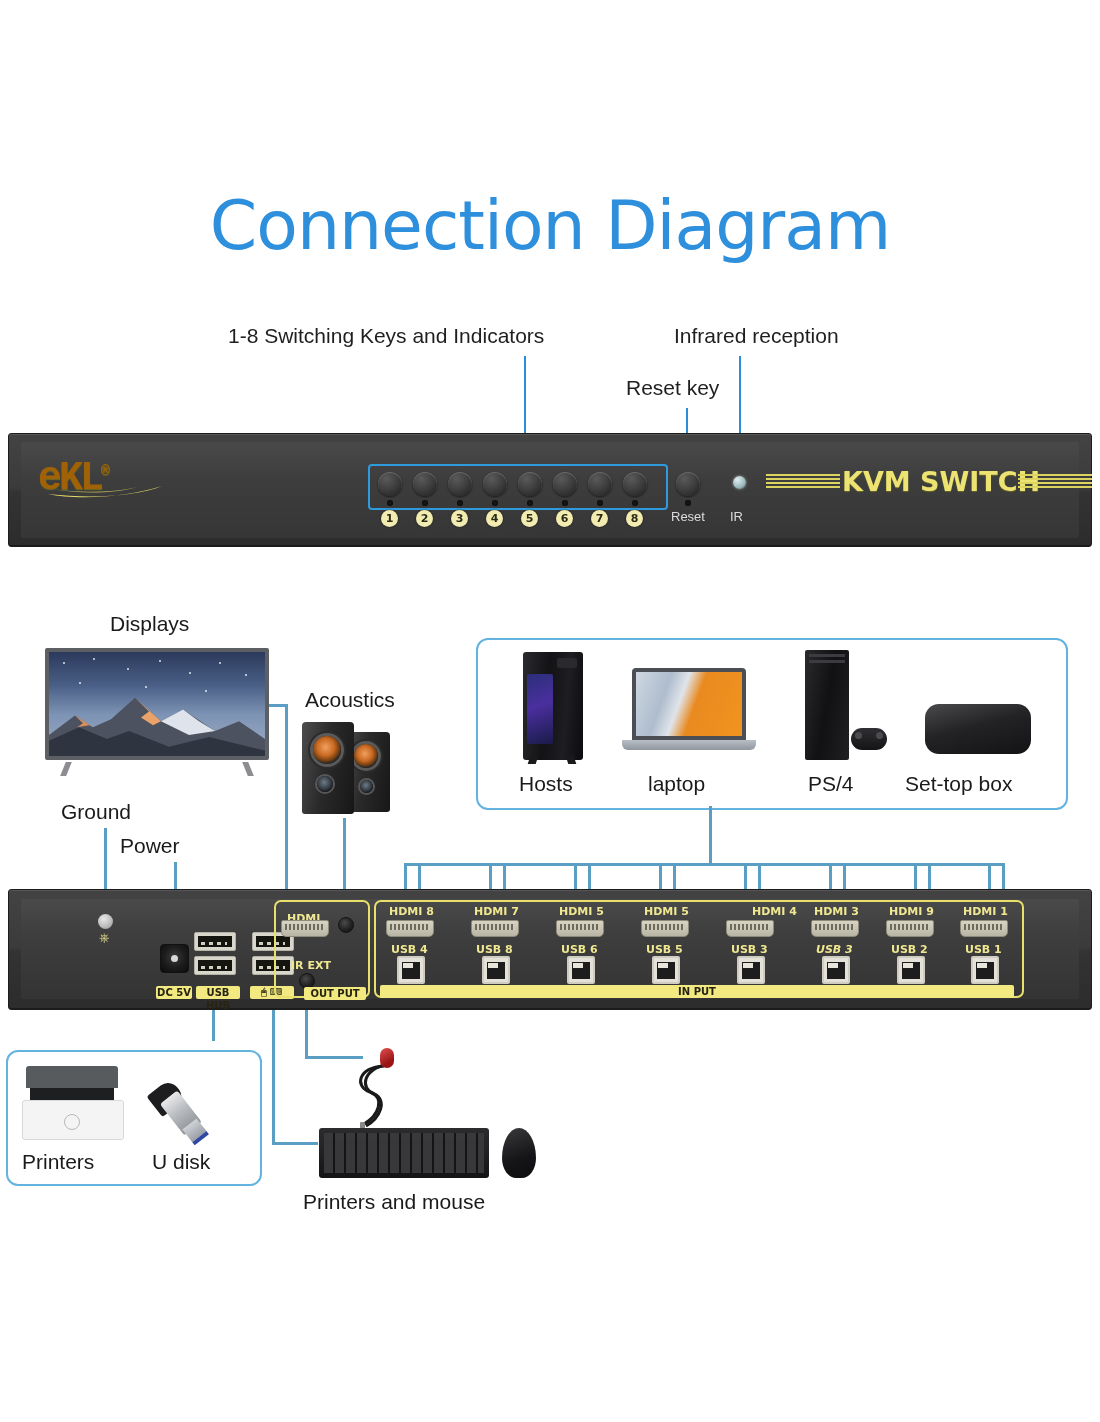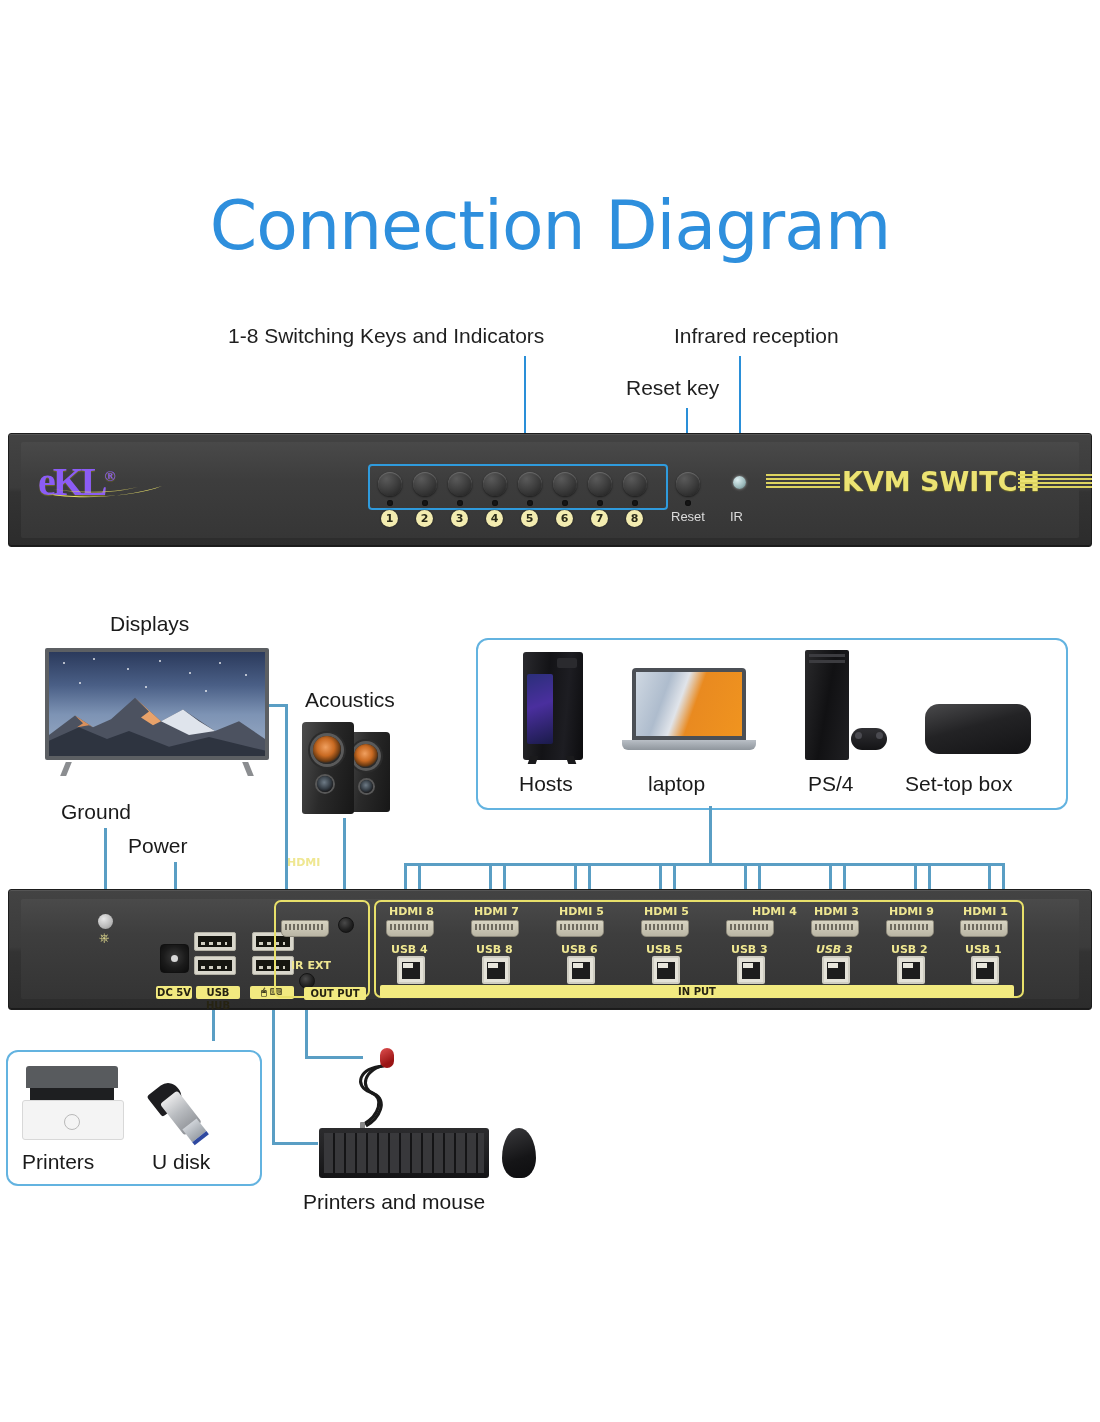--- a/index.html
+++ b/index.html
@@ -31,22 +31,22 @@
            border:1px solid #1d1d1d;border-radius:3px;
            box-shadow:inset 0 1px 0 #555, inset 0 -1px 0 #1a1a1a;}
 
   
   #front{left:8px;top:433px;width:1082px;height:112px;}
   #front-inner{position:absolute;left:12px;top:8px;right:12px;bottom:8px;
            background:linear-gradient(180deg,#494949 0%,#3d3d3d 40%,#363636 100%);
            border-radius:2px;}
 
   #logo{left:38px;top:448px;width:130px;height:58px;}
-  .logo-text{font-family:Liberation Serif, serif;font-weight:bold;font-size:40px;
-             color:#8b5cf6;letter-spacing:-3px;line-height:56px;
+  .logo-text{font-family:Liberation Mono, monospace;font-weight:bold;font-size:40px;
+             color:#a16207;letter-spacing:-3px;line-height:47px;
              text-shadow:0 1px 1px #6e6a20;}
   .logo-reg{font-size:15px;vertical-align:super;letter-spacing:0;}
   .logo-swoosh{position:absolute;left:8px;top:34px;width:120px;height:18px;}
 
   
   #btn-box{left:368px;top:464px;width:296px;height:42px;
            border:2px solid #2f9bdd;border-radius:4px;}
   .pbtn{position:absolute;width:24px;height:24px;border-radius:50%;
         background:radial-gradient(circle at 35% 28%,#5a5a5a 0%,#3a3a3a 55%,#1e1e1e 100%);
         box-shadow:0 1px 2px #1a1a1a, inset 0 1px 1px #6a6a6a;}
@@ -271,21 +271,21 @@
     <div class="kvm-bar"></div>
       <div class="kvm-bar"></div>
       <div class="kvm-bar"></div>
       <div class="kvm-bar"></div>
   </div>
 </div>
 
 <div class="cap" style="left:110px;top:612px;">Displays</div>
 <div class="cap" style="left:305px;top:688px;">Acoustics</div>
 <div class="cap" style="left:61px;top:800px;">Ground</div>
-<div class="cap" style="left:128px;top:834px;">Power</div>
+<div class="cap" style="left:120px;top:834px;">Power</div>
 
 <div class="abs" id="tv">
   <div class="tv-bezel">
     <div class="tv-screen">
       <div class="star" style="left:14px;top:10px;width:2px;height:2px;"></div>
       <div class="star" style="left:44px;top:6px;width:2px;height:2px;"></div>
       <div class="star" style="left:78px;top:16px;width:2px;height:2px;"></div>
       <div class="star" style="left:110px;top:8px;width:2px;height:2px;"></div>
       <div class="star" style="left:140px;top:20px;width:2px;height:2px;"></div>
       <div class="star" style="left:170px;top:10px;width:2px;height:2px;"></div>
@@ -437,21 +437,21 @@
   <div class="usba-in"></div>
     <div class="usba-pins"></div>
 </div>
 <div class="usba" style="left:252px;top:956px;">
   <div class="usba-in"></div>
     <div class="usba-pins"></div>
 </div>
 <div class="ytab" style="left:250px;top:986px;width:44px;font-size:9px;">🖱&nbsp;⌨</div>
 
 <div class="ybox" style="left:274px;top:900px;width:92px;height:94px;"></div>
-<div class="ylabel" style="left:287px;top:856px;">HDMI</div>
+<div class="ylabel" style="left:287px;top:912px;">HDMI</div>
 <div class="hdmi" style="left:281px;top:920px;">
     <div class="hdmi-in"></div>
   </div>
 <div class="rjack" style="left:338px;top:917px;"></div>
 <div class="ylabel" style="left:291px;top:959px;">IR EXT</div>
 <div class="rjack" style="left:299px;top:973px;"></div>
 <div class="ytab" style="left:304px;top:987px;width:62px;">OUT PUT</div>
 
 <div class="ybox" style="left:374px;top:900px;width:646px;height:94px;"></div>
 <div class="ytab" style="left:380px;top:985px;width:634px;">IN PUT</div>

